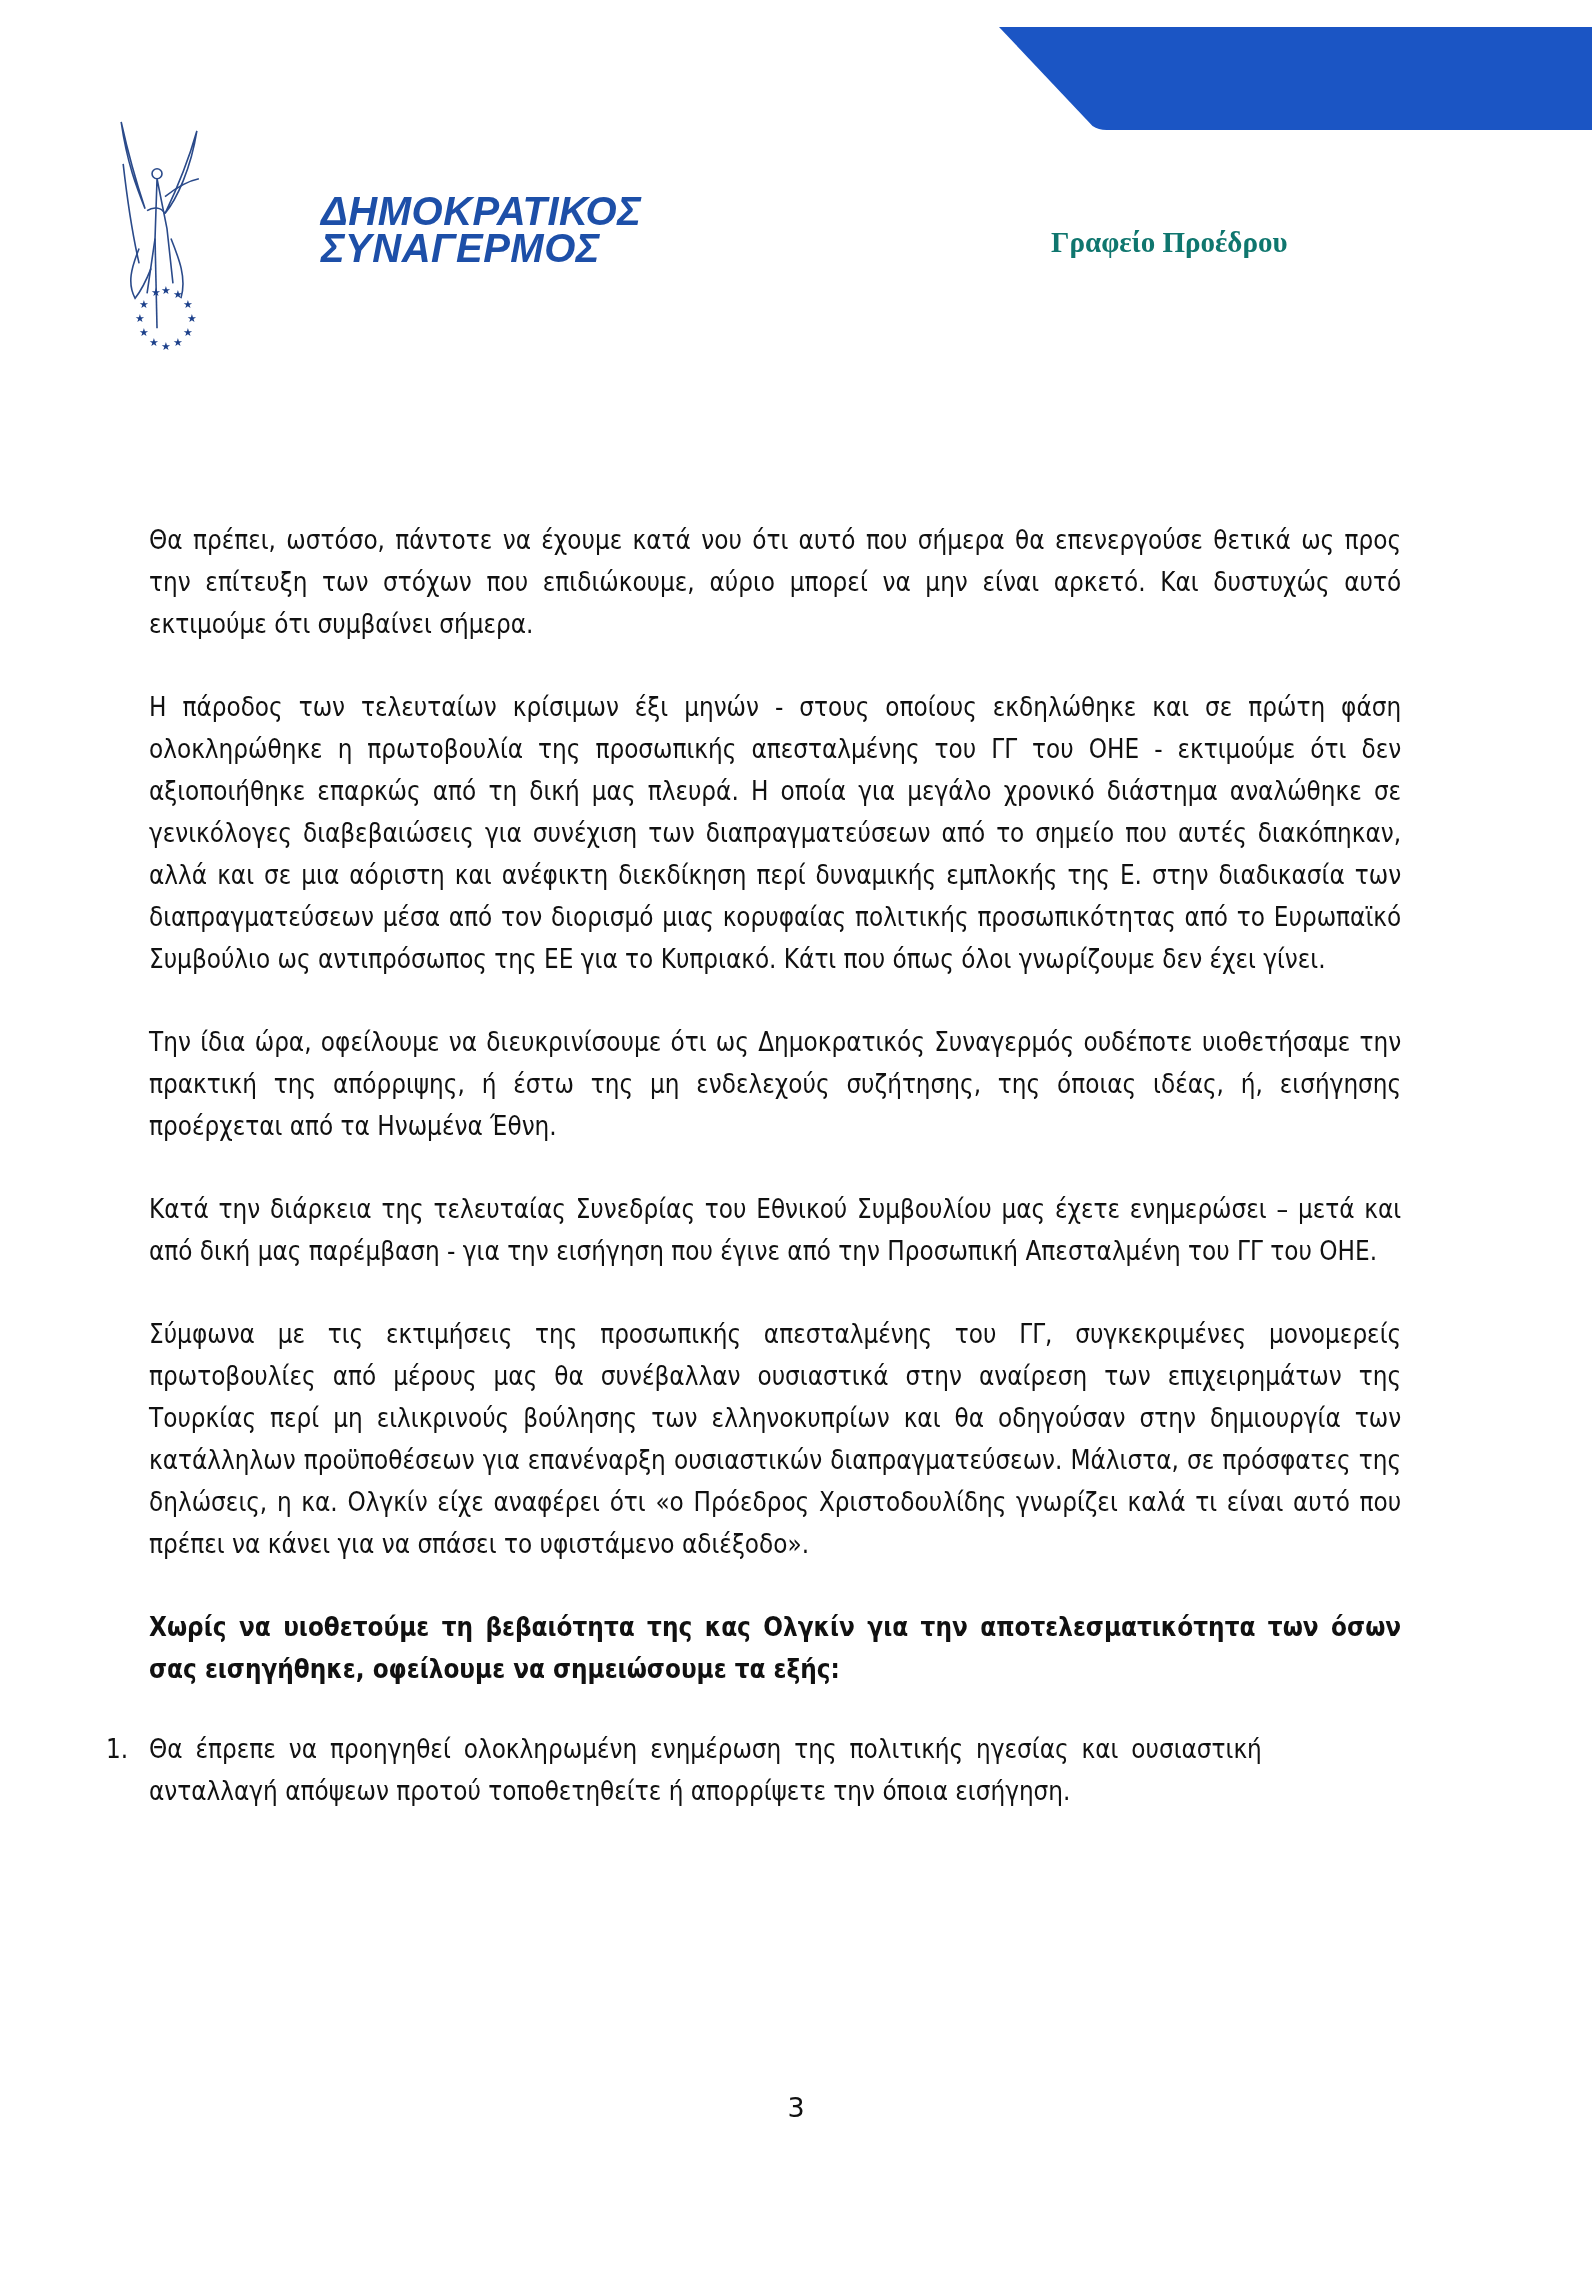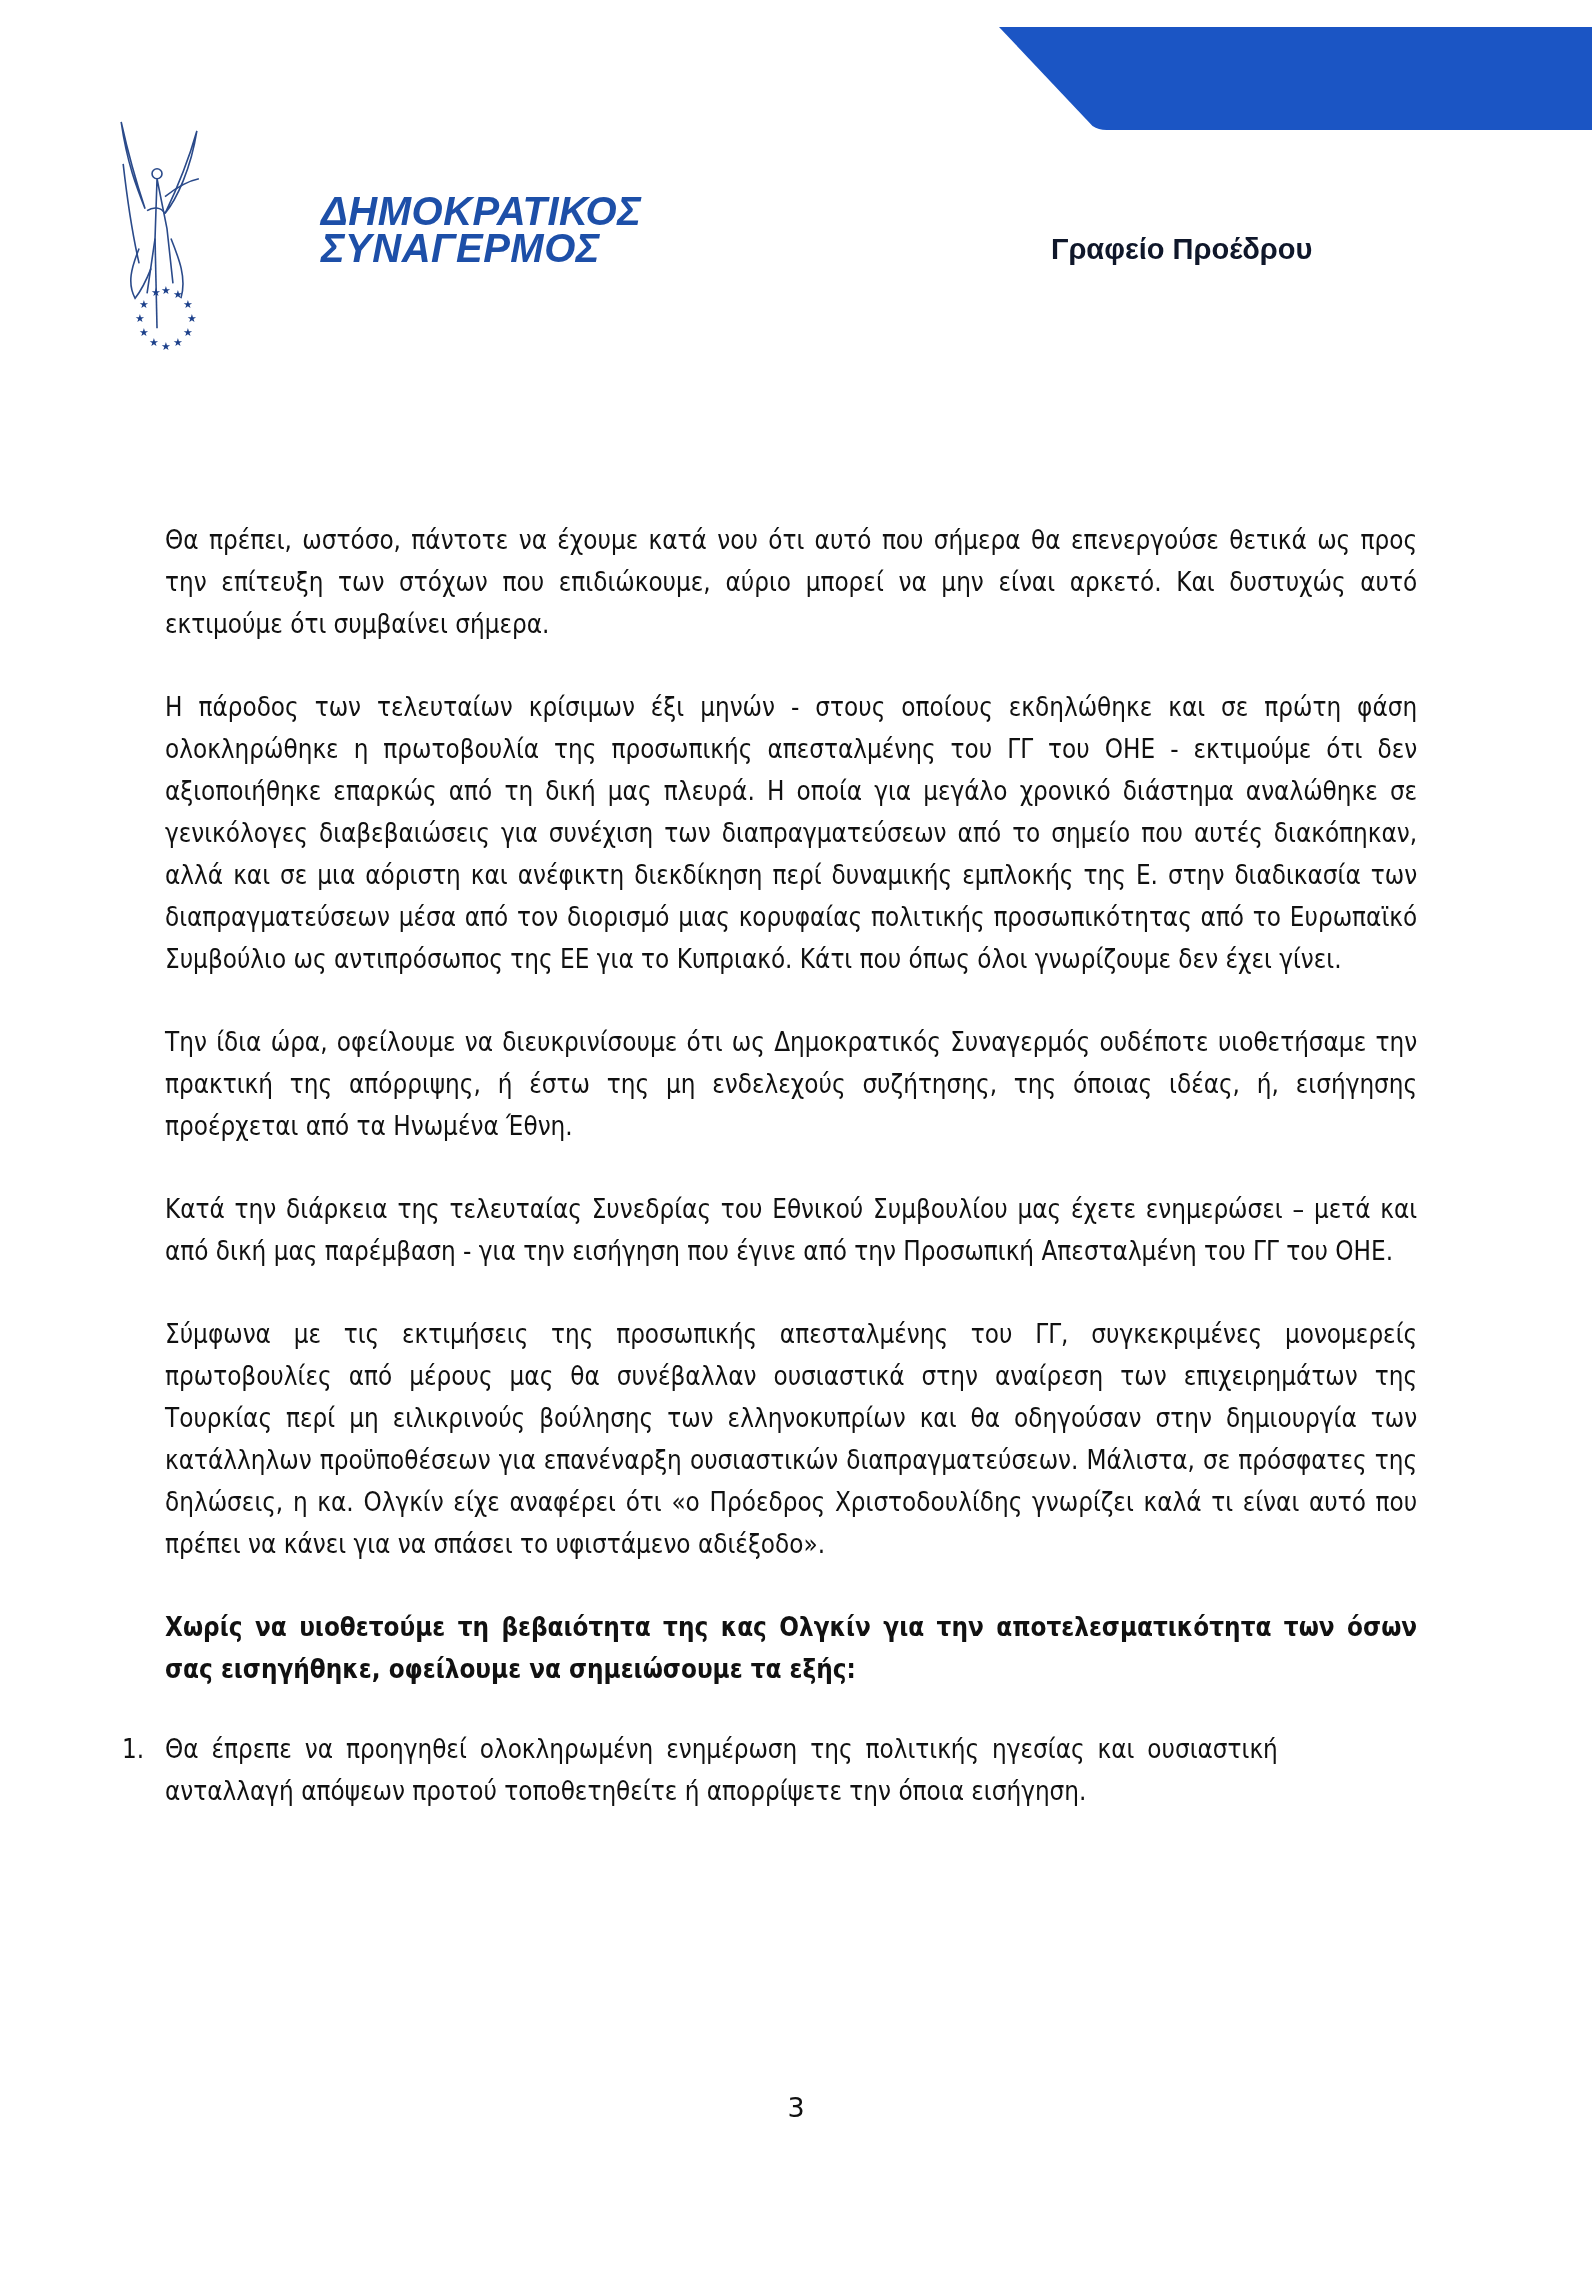--- a/index.html
+++ b/index.html
@@ -3,23 +3,23 @@
 <meta charset="utf-8">
 <style>
   html, body { margin: 0; padding: 0; background: #ffffff; }
   body { width: 1592px; height: 2287px; position: relative; overflow: hidden;
          font-family: "DejaVu Sans", "Liberation Sans", sans-serif; color: #111; }
   .banner { position: absolute; top: 27px; left: 999px; width: 593px; height: 103px; }
   .logo { position: absolute; left: 117px; top: 119px; width: 92px; height: 244px; }
   .brand { position: absolute; left: 321px; top: 193px; color: #1d4fa8;
            font-family: Liberation Sans, sans-serif; font-weight: bold; font-style: italic;
            font-size: 40px; line-height: 37px; letter-spacing: 0.5px; }
-  .office { position: absolute; left: 1051px; top: 233px; color: #0f172a;
-            font-family: Liberation Sans, sans-serif; font-weight: bold; font-size: 29px; }
-  .content { position: absolute; left: 165px; top: 519px; width: 1252px; }
+  .office { position: absolute; left: 1051px; top: 226px; color: #0f766e;
+            font-family: Liberation Serif, serif; font-weight: bold; font-size: 29px; }
+  .content { position: absolute; left: 149px; top: 519px; width: 1252px; }
   p.para { margin: 0 0 41px 0; font-size: 27px; line-height: 42px; text-align: justify;
            font-family: "DejaVu Sans", sans-serif; transform: scaleX(0.86); transform-origin: left top;
            width: 1456px; }
   p.bold { font-weight: bold; margin-bottom: 38px; }
   .list { margin: 0; padding: 0; list-style: none; }
   .list li { position: relative; padding-left: 139px; }
   .list li .num { position: absolute; left: 96px; top: 0; font-size: 27px; line-height: 42px;
                   transform: scaleX(0.86); transform-origin: left top; }
   .list li p.para { width: 1294px; }
   .page-num { position: absolute; left: 0; width: 1592px; top: 2092px; text-align: center;

